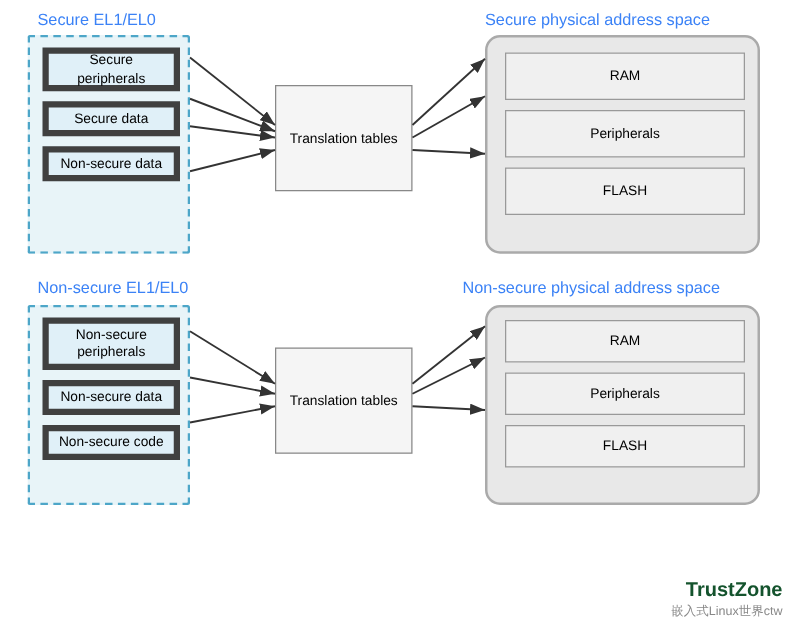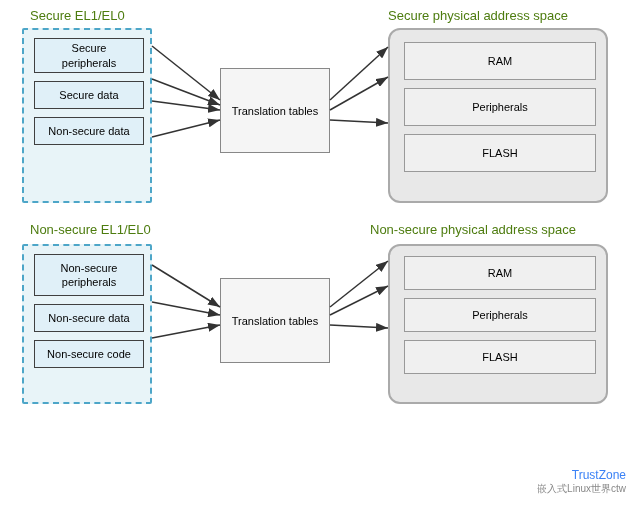--- a/index.html
+++ b/index.html
@@ -18,36 +18,36 @@
       height: 508px;
       position: relative;
       background: #fff;
       padding: 10px;
     }
 
     
     .section-label {
       font-size: 13px;
       font-weight: normal;
-      color: #4d7c0f;
+      color: #3b82f6;
       position: absolute;
     }
 
     
     .blue-group {
       position: absolute;
       border: 2px dashed #4da6c8;
       background: #e8f4f8;
       border-radius: 2px;
     }
 
     
     .src-box {
       background: #e0f0f8;
-      border: 1px solid #404040;
+      border: 5px solid #404040;
       display: flex;
       align-items: center;
       justify-content: center;
       text-align: center;
       font-size: 11px;
       color: #000;
       position: absolute;
       line-height: 1.3;
     }
 
@@ -98,23 +98,23 @@
     
     .watermark {
       position: absolute;
       bottom: 12px;
       right: 14px;
       font-size: 10px;
       color: #888;
       text-align: right;
     }
     .watermark .brand {
-      font-size: 12px;
-      color: #3b82f6;
-      font-weight: normal;
+      font-size: 16px;
+      color: #14532d;
+      font-weight: bold;
     }
   </style>
 </head>
 <body>
 
 <div class="diagram-container">
 
   <div class="section-label" style="left:30px; top:8px;">Secure EL1/EL0</div>
   <div class="section-label" style="left:388px; top:8px;">Secure physical address space</div>
 

